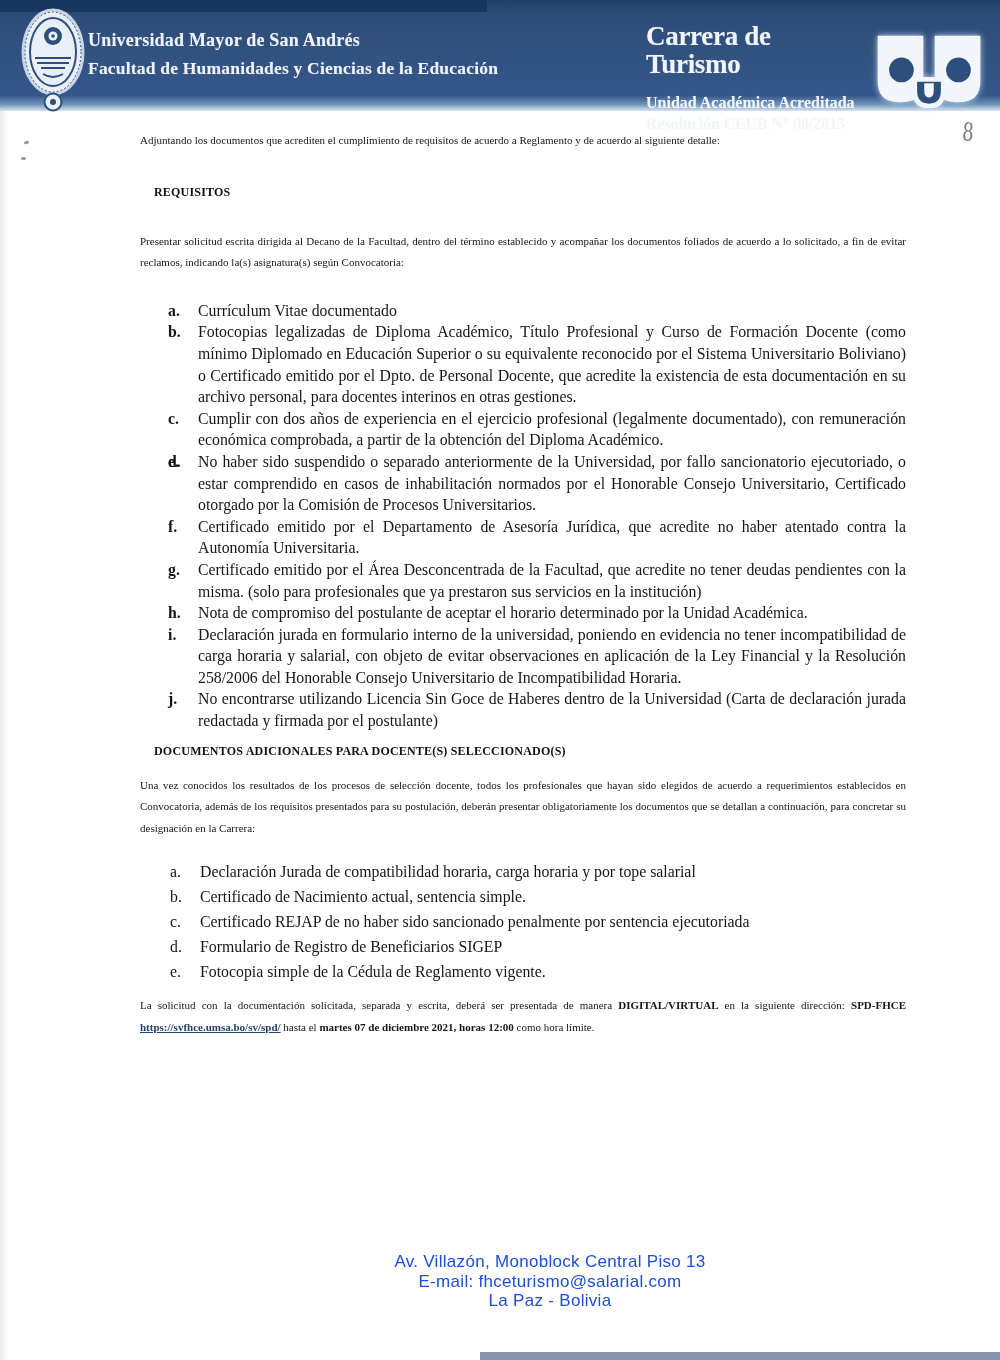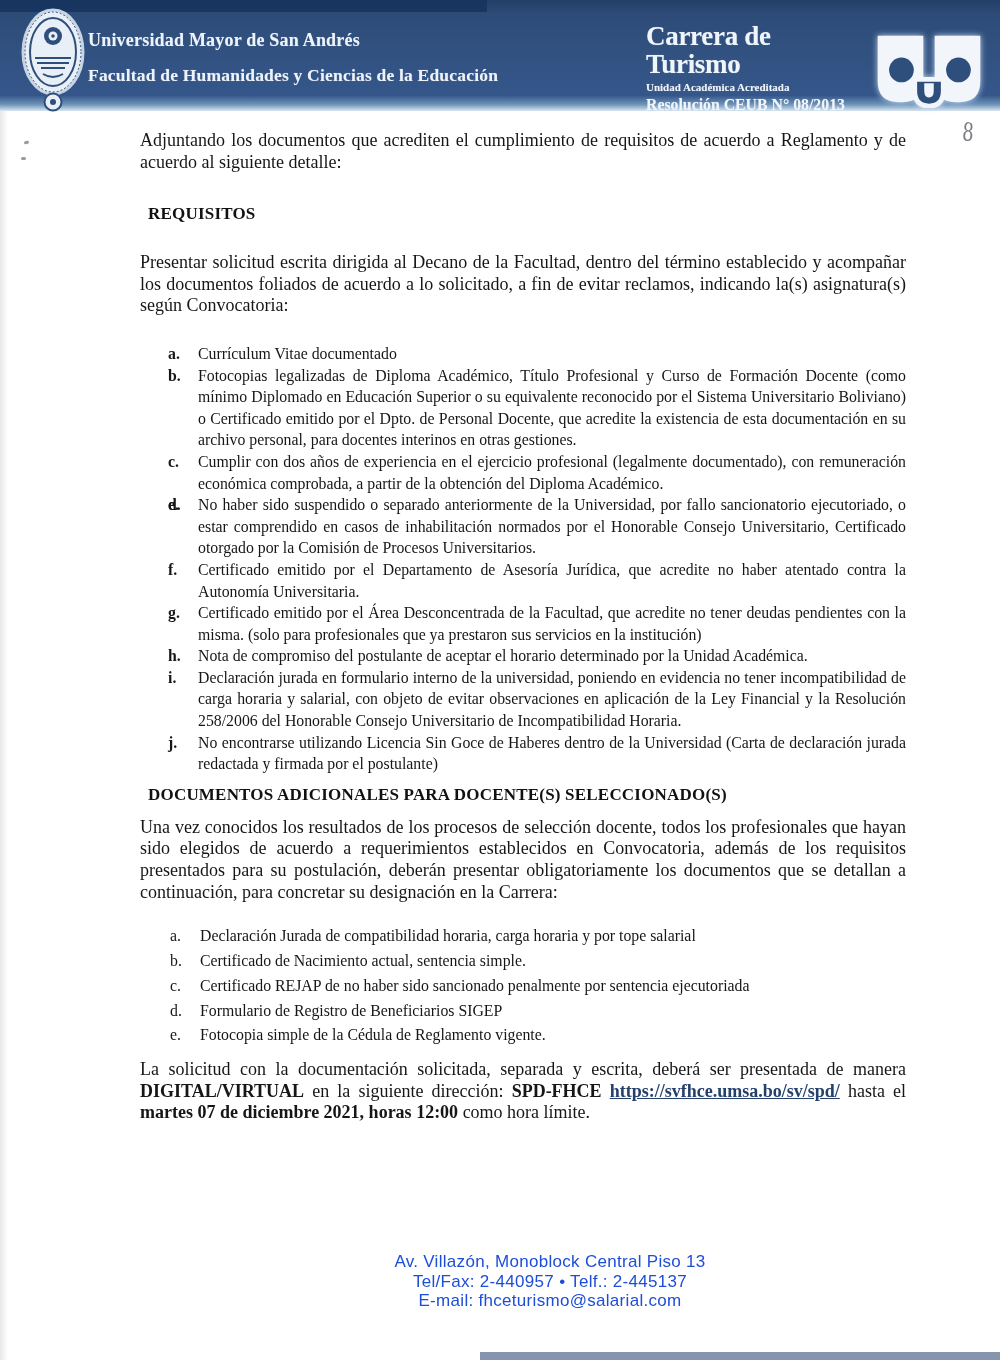--- a/index.html
+++ b/index.html
@@ -22,50 +22,50 @@
   }
   .band-strip {
     position:absolute; top:0; left:0; width:487px; height:12px;
     background:#17345f; opacity:.9;
   }
   .seal { position:absolute; left:13px; top:6px; }
   .inst {
     position:absolute; left:88px; top:30px;
     color:#eef3fa; font-weight:bold; text-shadow:0 0 1px rgba(255,255,255,.35);
   }
-  .inst .l1 { font-size:18px; margin-bottom:14px; letter-spacing:.2px; }
+  .inst .l1 { font-size:18px; margin-bottom:7px; letter-spacing:.2px; }
   .inst .l2 { font-size:17.5px; letter-spacing:.2px; }
   .career {
     position:absolute; left:646px; top:22px; width:214px;
     color:#f0f5fb; font-weight:bold; text-shadow:0 0 1px rgba(255,255,255,.35);
   }
   .career .title { font-size:27px; line-height:28px; letter-spacing:-.3px; }
-  .career .sub1 { font-size:11px; margin-top:3px; }
+  .career .sub1 { font-size:16px; margin-top:16px; }
   .career .sub2 { font-size:15.8px; margin-top:3px; }
   .owl { position:absolute; left:872px; top:30px; filter:drop-shadow(0 0 3px rgba(205,225,248,.95)); }
 
   
   .pagenum {
     position:absolute; left:958px; top:118px; width:30px;
     color:#7c7c82; font-size:25px; font-weight:400;
     font-family:"DejaVu Serif", serif; transform:rotate(4deg) scaleX(.72);
   }
   .mark { position:absolute; width:5px; height:3px; background:#9b9b9e; border-radius:2px; }
   .mark.m1 { left:24px; top:141px; transform:rotate(-15deg); }
   .mark.m2 { left:21px; top:157px; }
   .scanbar {
     position:absolute; left:480px; right:0; bottom:0; height:8px;
     background:#5d7191; opacity:.75;
   }
 
   
   main { position:absolute; left:140px; top:118px; width:766px; }
-  p { margin:0; text-align:justify; font-size:18px; line-height:21.6px; }
+  p { margin:0; text-align:justify; font-size:11px; line-height:21.6px; }
   .p-intro  { margin-top:12px; }
-  h2 { margin:8px; font-size:17px; line-height:19px; letter-spacing:.2px; color:#111; }
+  h2 { margin:14px; font-size:12px; line-height:19px; letter-spacing:.2px; color:#111; }
   .h-req { margin-top:31px; }
   .p-req { margin-top:29px; }
   ol.req { list-style:none; margin:26px 0 0 0; padding:0; }
   ol.req li {
     position:relative; padding-left:58px; text-align:justify;
     font-size:15.8px; line-height:21.6px;
   }
   ol.req li .lbl { position:absolute; left:28px; font-weight:bold; }
   .h-adic { margin-top:10px; }
   .p-adic { margin-top:13px; }
@@ -172,18 +172,18 @@
       <span class="b">SPD-FHCE</span>
       <a class="doclink" href="#">https://svfhce.umsa.bo/sv/spd/</a>
       <span>hasta el</span>
       <span class="b">martes 07 de diciembre 2021, horas 12:00</span>
       <span>como hora límite.</span>
     </p>
   </main>
 
   <footer>
     <div>Av. Villazón, Monoblock Central Piso 13</div>
-    <div>Tel/Fax: 2-440957 • Telf.: 2-445137</div>
     <div>E-mail: fhceturismo@salarial.com</div>
+    <div>La Paz - Bolivia</div>
   </footer>
 
   <div class="scanbar"></div>
 </div>
 
 </body></html>

